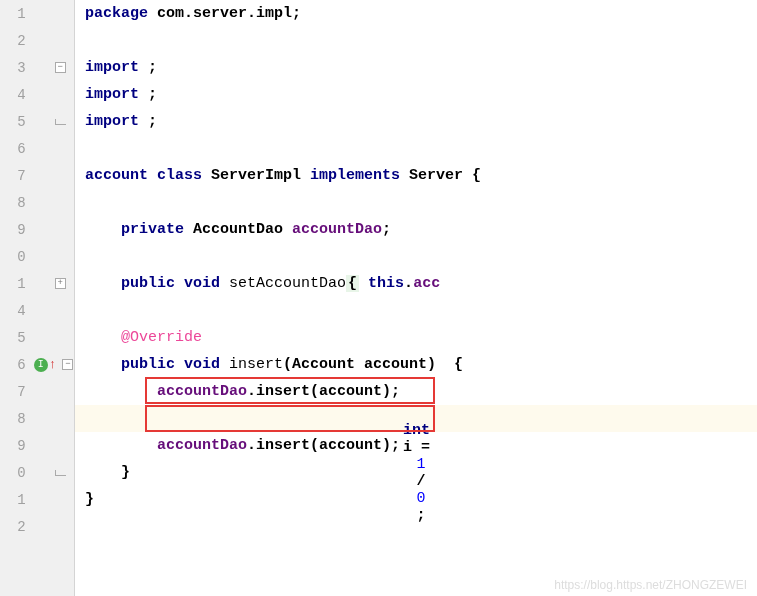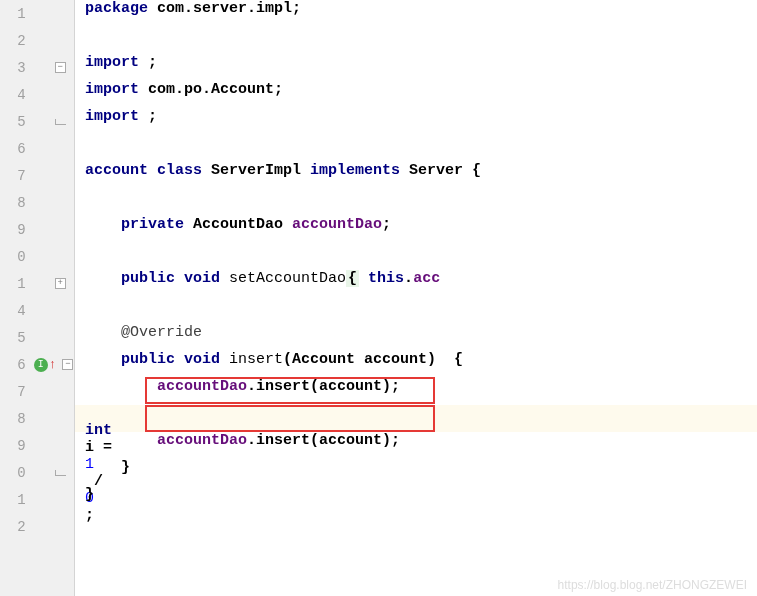--- a/index.html
+++ b/index.html
@@ -43,33 +43,33 @@
       height: 100%;
     }
     .editor {
       flex: 1;
       background: #ffffff;
       position: relative;
     }
     .code-line {
       height: 27px;
       display: flex;
-      align-items: flex-start;
+      align-items: center;
       white-space: pre;
       padding-left: 10px;
       position: relative;
     }
     .highlighted-line {
       background: #fefaed;
       flex-direction: column;
     }
     .kw { color: #000080; font-weight: bold; }
     .field { color: #660E7A; font-weight: bold; }
     .method { color: #000000; }
-    .annotation { color: #404040; }
+    .annotation { color: #ec4899; }
     .num { color: #0000ff; }
     .plain { color: #000000; font-weight: bold; }
     .fold-icon {
       width: 11px;
       height: 11px;
       border: 1px solid #aaa;
       background: #fff;
       display: flex;
       align-items: center;
       justify-content: center;
@@ -215,31 +215,31 @@
     </div>
     <div class="line-row">
       <div class="line-num">2</div>
       <div class="gutter-icons"></div>
     </div>
   </div>
 <div class="editor" id="editor">
     <div class="code-line"><span class="plain"></span><span class="kw">package </span><span class="plain">com.server.impl</span><span class="plain">;</span></div>
     <div class="code-line"><span class="plain"></span></div>
     <div class="code-line"><span class="plain"></span><span class="kw">import </span><span class="plain">;</span></div>
-    <div class="code-line"><span class="plain"></span><span class="kw">import </span><span class="plain">com.po.Account</span><span class="plain">;</span></div>
+    <div class="code-line"><span class="plain"></span><span class="kw">import </span><span class="plain">;</span></div>
     <div class="code-line"><span class="plain"></span><span class="kw">import </span><span class="plain">;</span></div>
     <div class="code-line"><span class="plain"></span></div>
     <div class="code-line"><span class="plain"></span><span class="kw">account class </span><span class="plain">ServerImpl </span><span class="kw">implements </span><span class="plain">Server {</span></div>
     <div class="code-line"><span class="plain"></span></div>
     <div class="code-line"><span class="plain">    </span><span class="kw">private </span><span class="plain">AccountDao </span><span class="field">accountDao</span><span class="plain">;</span></div>
     <div class="code-line"><span class="plain"></span></div>
     <div class="code-line"><span class="plain">    </span><span class="kw">public void </span><span class="method">setAccountDao</span><span class="plain param-hint-bg">{</span><span class="kw"> this</span><span class="plain">.</span><span class="field">acc</span></div>
     <div class="code-line"><span class="plain"></span></div>
     <div class="code-line"><span class="plain">    </span><span class="annotation">@Override</span></div>
     <div class="code-line"><span class="plain">    </span><span class="kw">public void </span><span class="method">insert</span><span class="plain">(Account account)  {</span></div>
     <div class="code-line"><span class="plain">        </span><span class="field">accountDao</span><span class="plain">.insert(account);</span><div class="red-box" style="left: 70px; top: -1px; width: 290px; height: 27px;"></div></div>
     <div class="code-line highlighted-line"><span class="plain">        </span><span class="kw">int </span><span class="plain">i = </span><span class="num">1</span><span class="plain"> / </span><span class="num">0</span><span class="plain">;</span><div class="red-box" style="left: 70px; top: 0px; width: 290px; height: 27px;"></div></div>
     <div class="code-line"><span class="plain">        </span><span class="field">accountDao</span><span class="plain">.insert(account);</span></div>
     <div class="code-line"><span class="plain">    </span><span class="plain">}</span></div>
     <div class="code-line"><span class="plain"></span><span class="plain">}</span></div>
     <div class="code-line"><span class="plain"></span></div>
   </div>
-<div class="watermark">https://blog.blog.net/ZHONGZEWEI</div>
+<div class="watermark">https://blog.https.net/ZHONGZEWEI</div>
 
 </body></html>

